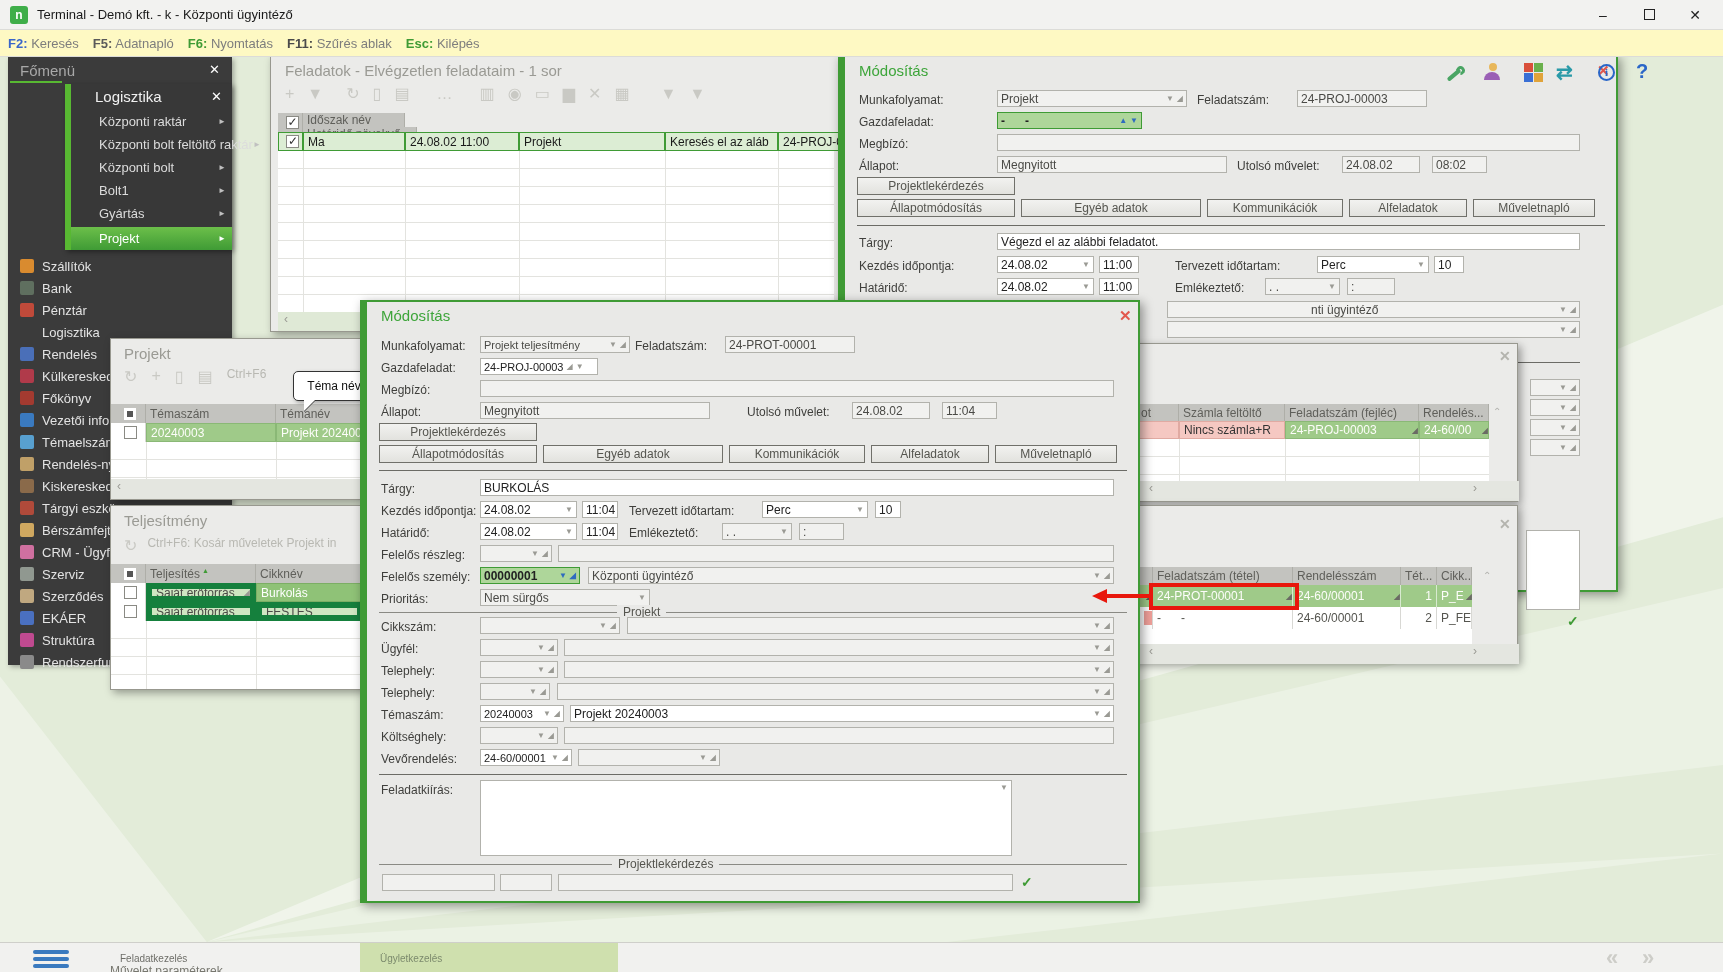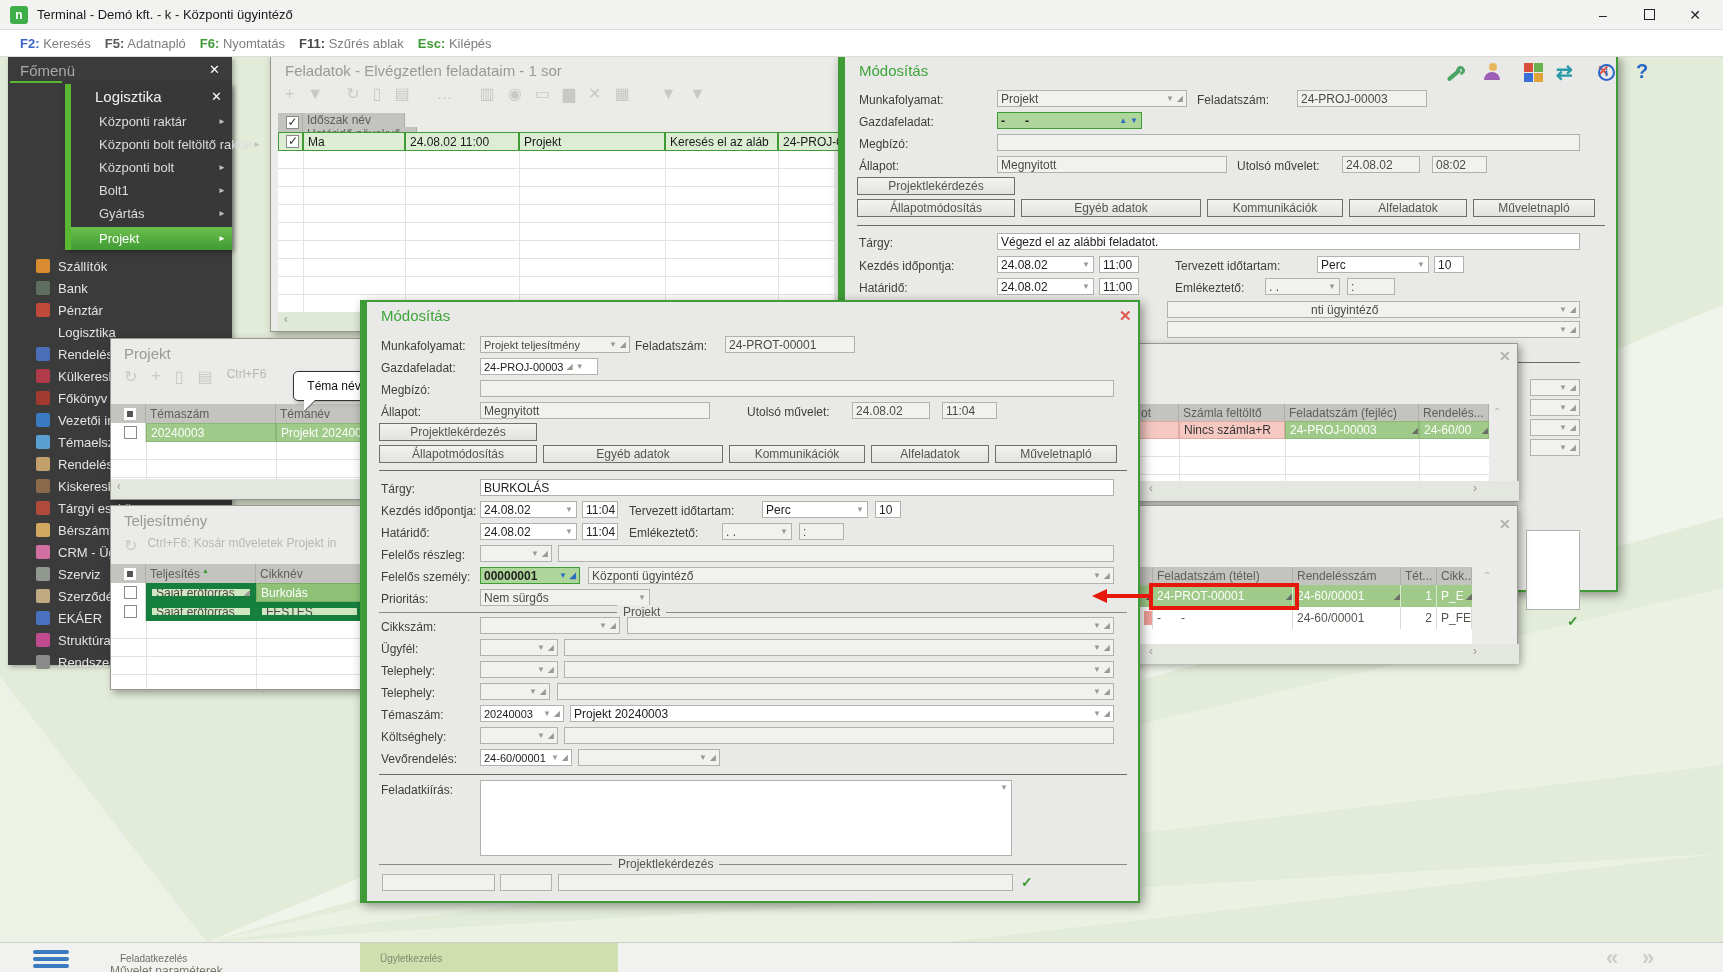--- a/index.html
+++ b/index.html
@@ -4,33 +4,33 @@
 <style>
   * { margin:0; padding:0; box-sizing:border-box; }
   html,body { width:1723px; height:972px; overflow:hidden; }
   body { font-family:"Liberation Sans", sans-serif; position:relative; background:#e6eedd; font-size:12px; color:#333; }
   .abs { position:absolute; }
   
   .titlebar { position:absolute; left:0; top:0; width:1723px; height:30px; background:#f2f2f0; border-bottom:1px solid #dcdcd8; z-index:30; }
   .logo { position:absolute; left:10px; top:6px; width:18px; height:18px; background:#3fae49; border-radius:3px; color:#fff; font-weight:bold; font-size:12px; text-align:center; line-height:18px; }
   .apptitle { position:absolute; left:37px; top:7px; font-size:13px; color:#1a1a1a; }
   .wctl { position:absolute; top:4px; width:30px; height:22px; text-align:center; color:#222; font-size:14px; line-height:22px; }
-  .shortcutbar { position:absolute; left:0; top:30px; width:1723px; height:27px; background:#ffffff; border-bottom:1px solid #dcdcd8; z-index:30; display:flex; align-items:center; padding-left:20px; }
+  .shortcutbar { position:absolute; left:0; top:30px; width:1723px; height:27px; background:#fef9c3; border-bottom:1px solid #dcdcd8; z-index:30; display:flex; align-items:center; padding-left:8px; }
   .sc { margin-right:14px; font-size:13px; color:#7d7d7d; white-space:nowrap; }
   .sc b { font-weight:bold; }
   
   .desktop { position:absolute; left:0; top:57px; width:1723px; height:885px; background:#e3ecd9; z-index:0; overflow:hidden; }
   .ray { position:absolute; left:0; top:0; width:100%; height:100%; background:#fff; }
   
   .sidebar { position:absolute; left:8px; top:57px; width:224px; height:608px; background:#3b3b3b; z-index:2; box-shadow:2px 2px 5px rgba(0,0,0,.3); }
   .side-title { position:absolute; left:12px; top:5px; font-size:15px; color:#a8a8a8; }
   .side-x { position:absolute; right:12px; top:5px; color:#fff; font-size:13px; }
   .gline { position:absolute; left:2px; top:24px; width:52px; height:2px; background:#58b832; }
   .mitems { position:absolute; left:0; top:198px; width:224px; }
-  .mitem { height:22px; display:flex; align-items:center; padding-left:28px; color:#e3e3e3; font-size:13px; white-space:nowrap; overflow:hidden; }
+  .mitem { height:22px; display:flex; align-items:center; padding-left:12px; color:#e3e3e3; font-size:13px; white-space:nowrap; overflow:hidden; }
   .micon { width:14px; height:14px; border-radius:2px; margin-right:8px; flex:0 0 14px; }
   .submenu { position:absolute; left:65px; top:84px; width:167px; height:166px; background:#383838; border-left:6px solid #58b832; box-shadow:2px 2px 5px rgba(0,0,0,.4); z-index:3; }
   .sm-title { position:absolute; left:24px; top:4px; font-size:15px; color:#f0f0f0; }
   .sm-x { position:absolute; right:10px; top:5px; color:#fff; font-size:13px; }
   .smitems { position:absolute; left:0; top:26px; width:161px; }
   .smitem { height:23px; display:flex; align-items:center; padding-left:28px; color:#dcdcdc; font-size:13px; white-space:nowrap; }
   .smarrow { margin-left:auto; margin-right:6px; color:#c0c0c0; font-size:8px; }
   .sm-sel { position:absolute; left:0px; top:143px; width:161px; height:23px; background:linear-gradient(#6cbf4a,#3f9b35); display:flex; align-items:center; padding-left:28px; color:#fff; font-size:13px; }
   
   .win { position:absolute; background:#ebebe9; border:1px solid #98988f; box-shadow:3px 3px 8px rgba(0,0,0,.35); }

